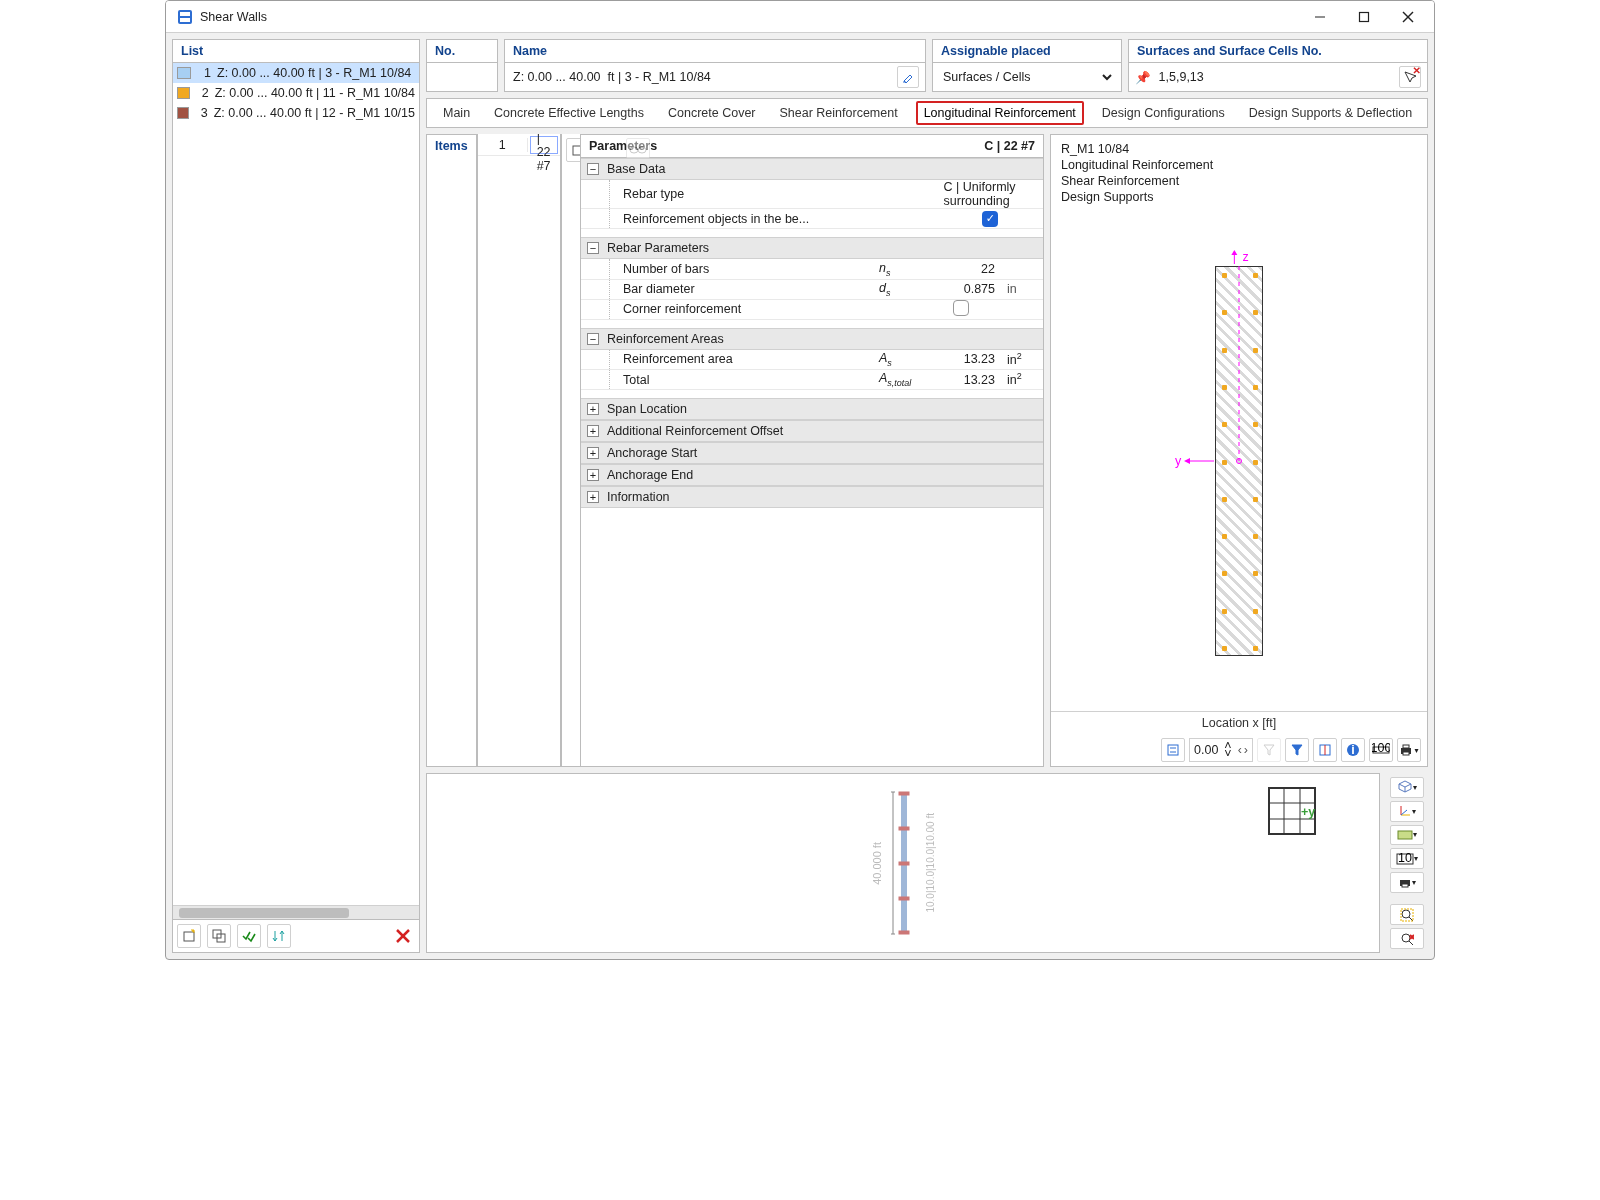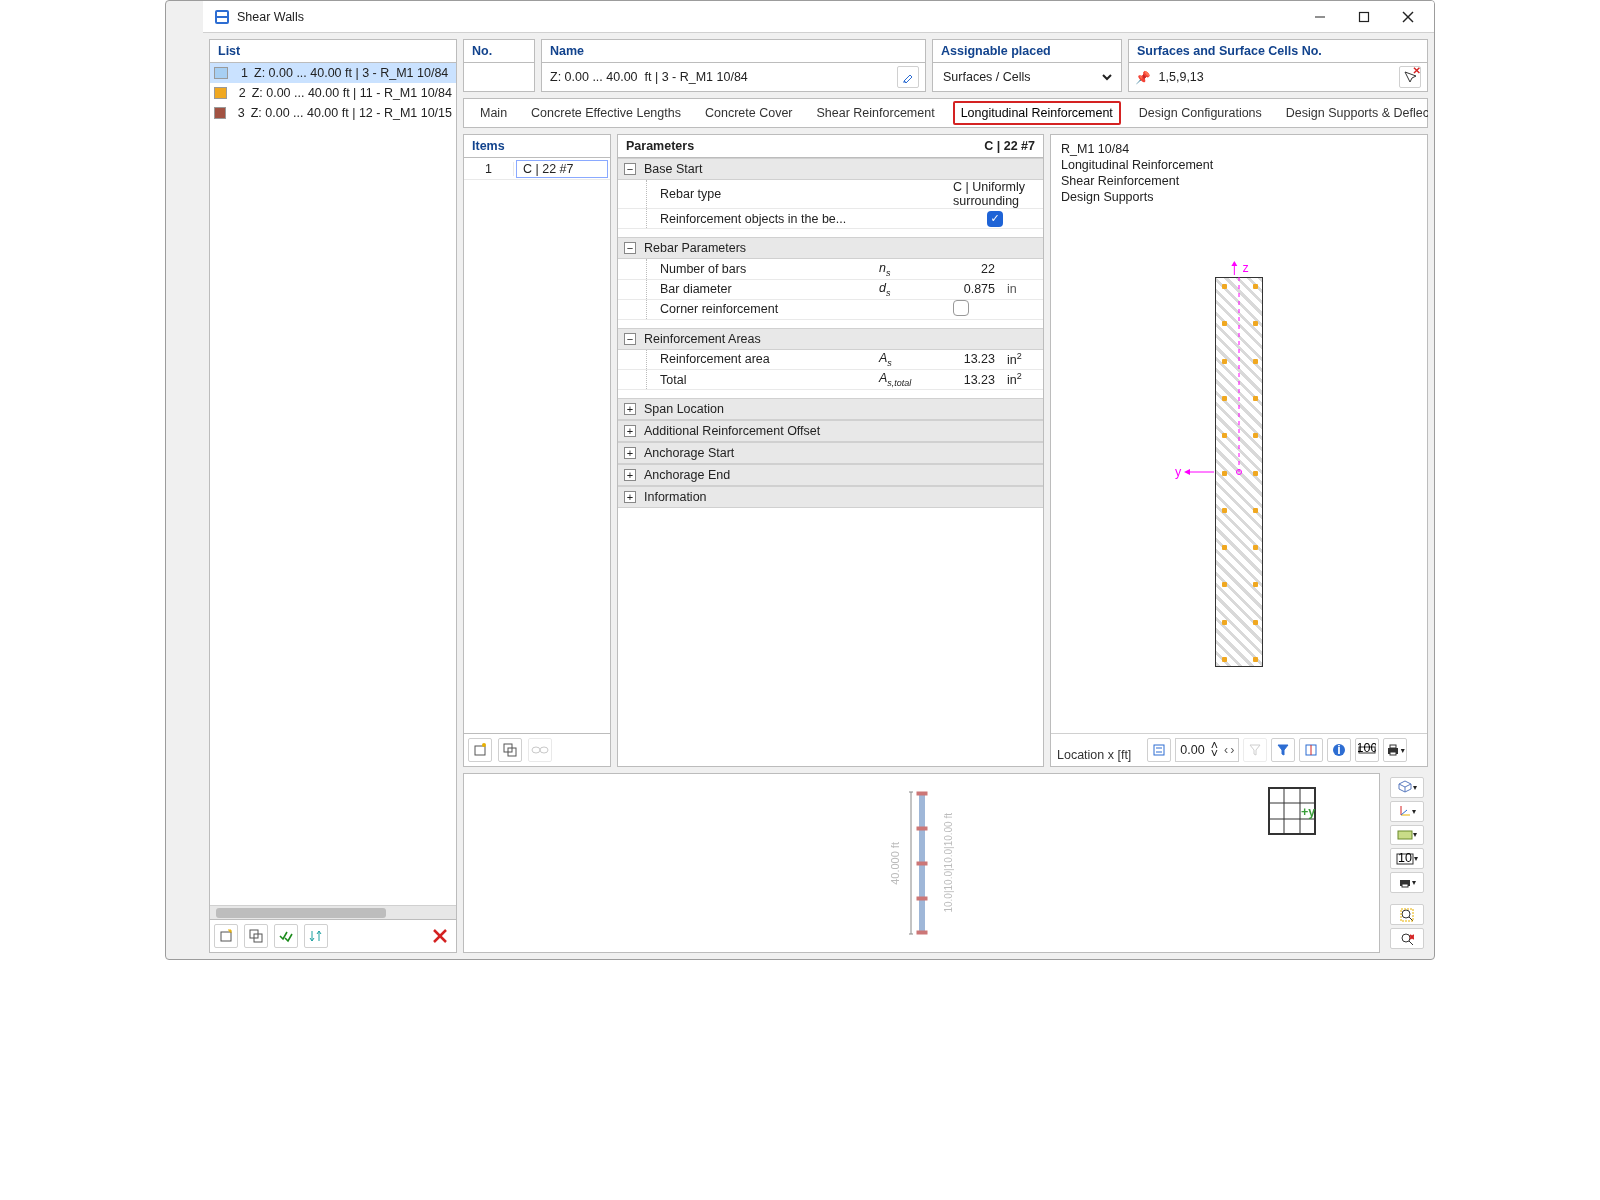--- a/index.html
+++ b/index.html
@@ -17,21 +17,21 @@
     --swatch-brown:#a15242;
     --red:#d42222;
     --magenta:#ff00ff;
     --tab-hi:#d42222;
     --gridline:#e9e9e9;
     --icon:#3a3a3a;
     --font: "Segoe UI", Tahoma, Arial, sans-serif;
   }
   *{box-sizing:border-box;font-family:var(--font);font-size:12.5px;color:var(--text);}
   html,body{margin:0;height:100%;}
-  .window{width:1270px;height:960px;margin:0 auto;background:#f0f0f0;border:1px solid #9c9c9c;border-radius:4px;display:flex;flex-direction:column;overflow:hidden;padding-left:37px;}
+  .window{width:1270px;height:960px;margin:0 auto;background:#f0f0f0;border:1px solid #9c9c9c;border-radius:4px;display:flex;flex-direction:column;overflow:hidden;}
   
   .titlebar{height:32px;background:#ffffff;display:flex;align-items:center;padding:0 4px;border-bottom:1px solid var(--border);}
   .titlebar .app-icon{width:18px;height:18px;margin:0 6px;display:flex;align-items:center;justify-content:center;}
   .titlebar .title{flex:1;}
   .titlebar .winbtns{display:flex;gap:0;}
   .titlebar .winbtns div{width:44px;height:30px;display:flex;align-items:center;justify-content:center;}
   .content{flex:1;display:flex;gap:6px;padding:6px;overflow:hidden;}
   
   .left{width:248px;display:flex;flex-direction:column;gap:0;}
   .pane-head{background:#ffffff;border:1px solid var(--border2);border-bottom:none;padding:4px 8px;font-weight:600;color:var(--heading);}
@@ -61,21 +61,21 @@
   .field-box input[type=text]{flex:1;border:none;background:transparent;height:100%;}
   .mini-btn{width:22px;height:22px;border:1px solid var(--border);background:#fff;display:flex;align-items:center;justify-content:center;border-radius:2px;font-size:11px;}
 
   
   .tabs{display:flex;gap:12px;background:#ffffff;border:1px solid var(--border2);padding:4px 10px;align-items:center;height:30px;}
   .tab{padding:3px 6px;color:#333;white-space:nowrap;text-align:right;}
   .tab.active{border:2px solid var(--tab-hi);border-radius:2px;color:#000;}
 
   
   .body{flex:1;display:flex;gap:6px;overflow:hidden;}
-  .items-pane{width:148px;display:flex;flex-direction:column;}
+  .items-pane{width:148px;display:flex;flex-direction:row;}
   .items-head{display:flex;border:1px solid var(--border2);background:#ffffff;font-weight:600;color:var(--heading);padding:4px 8px;}
   .items-grid{flex:1;border:1px solid var(--border2);border-top:0;background:#ffffff;display:flex;flex-direction:column;}
   .items-row{display:flex;height:22px;align-items:center;border-bottom:1px solid var(--gridline);}
   .items-row .c1{width:50px;text-align:center;border-right:1px solid var(--gridline);}
   .items-row .c2{flex:1;padding:0 6px;border:1px solid #8aa9ff;margin:2px;height:18px;display:flex;align-items:center;}
   .items-foot{display:flex;gap:6px;padding:4px;border:1px solid var(--border2);border-top:0;background:#ffffff;}
 
   .params-pane{flex:1;display:flex;flex-direction:column;overflow:hidden;}
   .params-head{display:flex;border:1px solid var(--border2);background:#ffffff;padding:4px 8px;font-weight:600;color:var(--heading);justify-content:space-between;}
   .params-body{flex:1;border:1px solid var(--border2);border-top:0;background:#ffffff;overflow:auto;}
@@ -97,21 +97,21 @@
   .group-collapsed .pm{position:absolute;left:6px;top:4px;width:12px;height:12px;border:1px solid #888;background:#fff;font-size:11px;line-height:10px;text-align:center;}
 
   
   .preview-pane{width:378px;display:flex;flex-direction:column;border:1px solid var(--border2);background:#ffffff;}
   .preview-meta{padding:6px 10px;line-height:16px;}
   .preview-canvas{flex:1;position:relative;display:flex;align-items:center;justify-content:center;}
   .section-box{width:48px;height:390px;background:repeating-linear-gradient(45deg,#d9d9d9 0 3px,transparent 3px 8px);border:1.5px solid #333;position:relative;}
   .rebar{position:absolute;width:5px;height:5px;background:#f0a821;border-radius:1px;}
   .axis-z{position:absolute;left:50%;top:-16px;transform:translateX(-50%);color:var(--magenta);font-size:11px;}
   .axis-y{position:absolute;left:-40px;top:50%;transform:translateY(-50%);color:var(--magenta);font-size:11px;}
-  .preview-foot{border-top:1px solid var(--border);padding:4px 6px;display:flex;flex-direction:row;gap:16px;align-items:flex-end;}
+  .preview-foot{border-top:1px solid var(--border);padding:4px 6px;display:flex;flex-direction:column;gap:8px;}
   .preview-foot .locx{text-align:center;color:#333;}
   .preview-tools{display:flex;gap:4px;align-items:center;justify-content:flex-end;}
   .spin{display:flex;align-items:center;border:1px solid var(--border);height:24px;padding:0 4px;gap:2px;}
 
   
   .bottom{height:180px;display:flex;gap:6px;}
   .bottom-viewer{flex:1;border:1px solid var(--border2);background:#ffffff;display:flex;align-items:center;justify-content:center;position:relative;}
   .nav-cube{position:absolute;right:60px;top:10px;}
   .side-tools{width:42px;display:flex;flex-direction:column;gap:3px;padding:4px;}
   .side-tools .ico-btn{width:34px;height:22px;}
@@ -298,21 +298,21 @@
           </div>
         </div>
 
         <div class="params-pane">
           <div class="params-head">
             <span>Parameters</span>
             <span>C | 22 #7</span>
           </div>
           <div class="params-body">
 
-            <div class="group-title"><span class="pm">−</span><span>Base Start</span></div>
+            <div class="group-title"><span class="pm">−</span><span>Base Data</span></div>
             <table class="props">
               <tbody>
                   <tr>
                 <td class="indent">Rebar type</td>
                     <td class="sym"></td>
                 <td class="val" colspan="2" style="text-align:left;margin-left:47px;">C | Uniformly surrounding</td>
               </tr>
               <tr>
                 <td class="indent">Reinforcement objects in the be...</td>
                     <td class="sym"></td>

